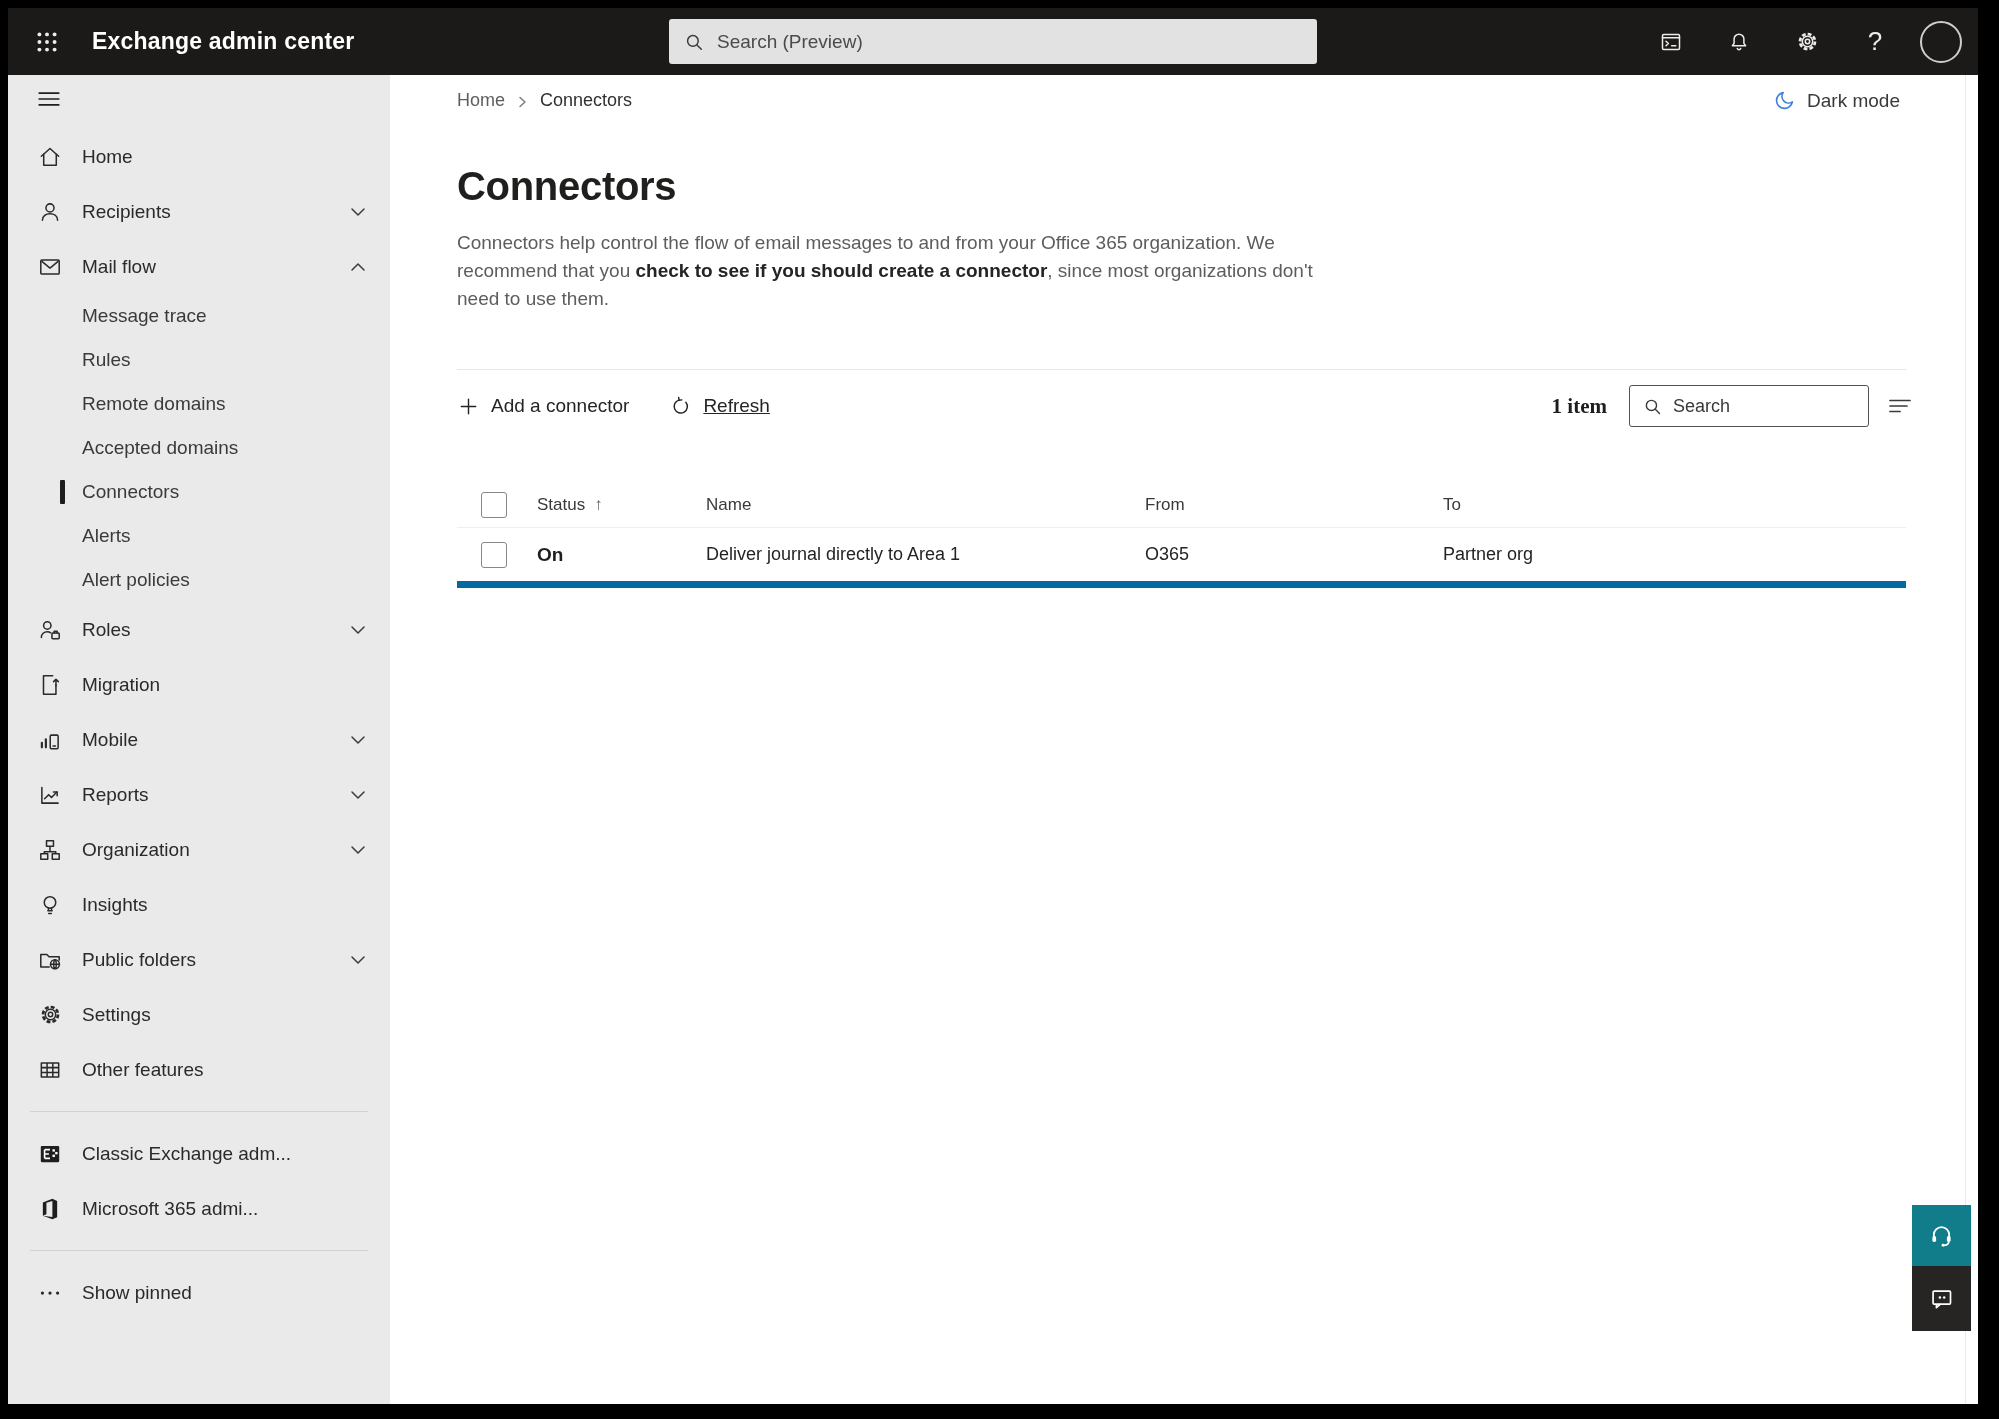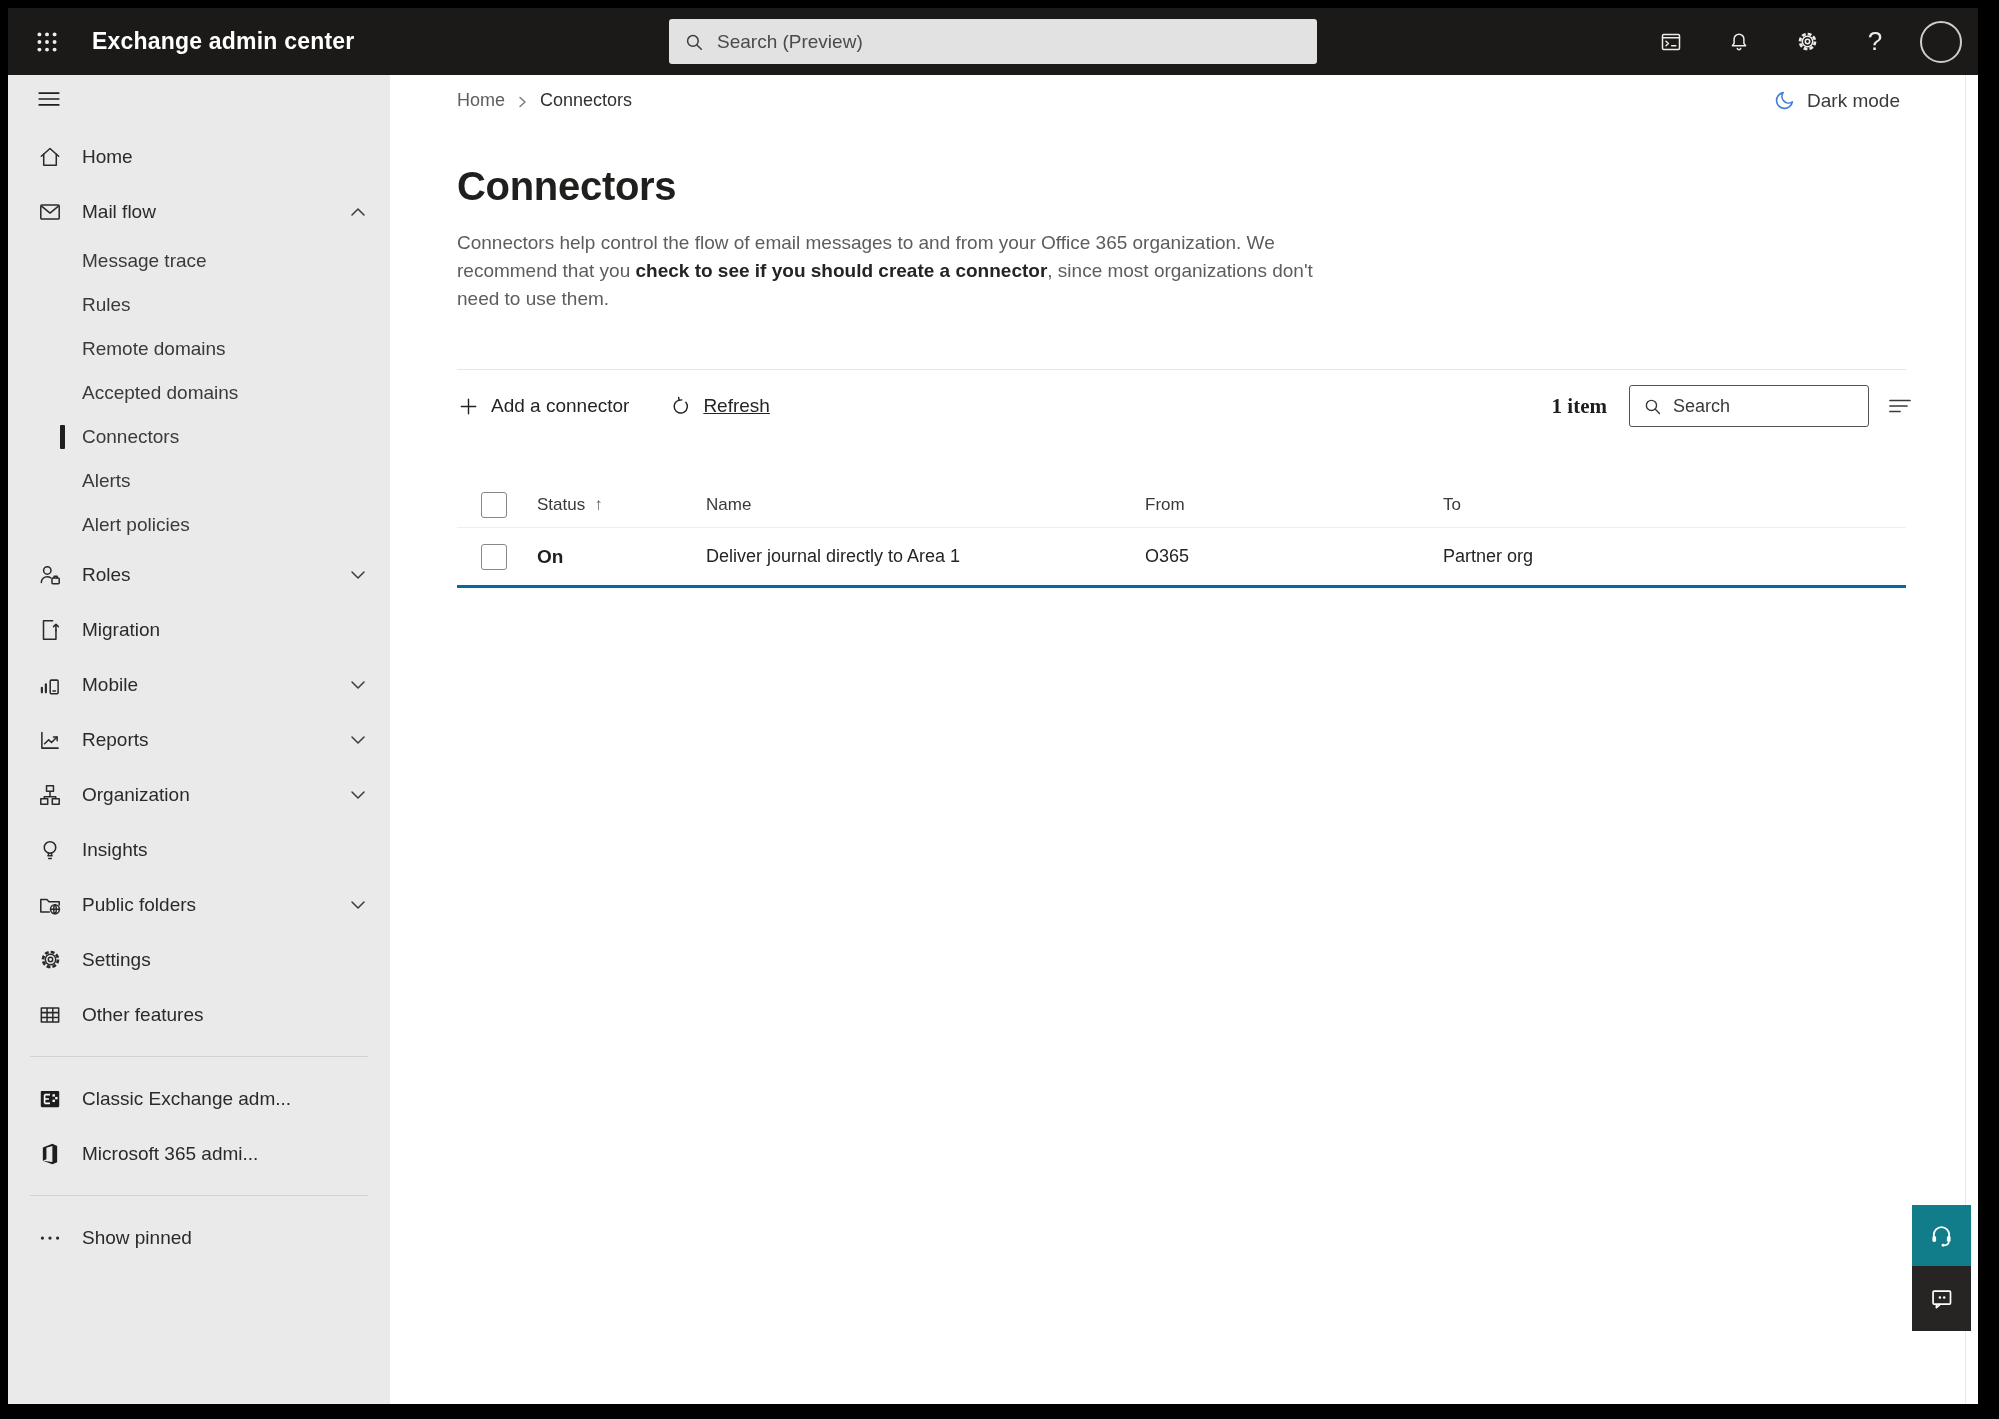--- a/index.html
+++ b/index.html
@@ -76,21 +76,21 @@
                  border-radius:3px; background:#fff; display:flex; align-items:center; padding:0 12px; }
   .list-search svg { color:#3b3a39; flex:0 0 auto; }
   .list-search input { border:none; outline:none; width:100%; font-size:18px; margin-left:10px;
                        color:#242424; background:transparent; font-family:"Liberation Sans", sans-serif; }
   .list-search input::placeholder { color:#3b3a39; opacity:1; }
   .filter-btn { margin-left:18px; color:#3b3a39; cursor:pointer; display:flex; }
 
   .table { margin:40px 0 0 67px; width:1449px; }
   .thead { display:flex; align-items:center; height:46px; border-bottom:1px solid #efefef;
            font-size:17px; color:#3b3a39; }
-  .trow  { display:flex; align-items:center; height:60px; border-bottom:3px solid #0369a1;
+  .trow  { display:flex; align-items:center; height:60px; border-bottom:7px solid #0369a1;
            font-size:18px; color:#242424; cursor:pointer; }
   .c-check { flex:0 0 80px; display:flex; align-items:center; }
   .checkbox { width:26px; height:26px; margin-left:24px; border:1.5px solid #8a8886;
               border-radius:3px; background:#fff; cursor:pointer; }
   .c-status { flex:0 0 169px; display:flex; align-items:center; gap:9px; }
   .sort-arrow { color:#5f5d5b; font-size:17px; }
   .c-name { flex:0 0 439px; }
   .c-from { flex:0 0 298px; }
   .c-to   { flex:1; }
   .status-on { font-weight:700; font-size:19px; color:#201f1e; }
@@ -173,20 +173,34 @@
         <div class="nav-item">
           <span class="ni-icon">
             <svg width="26" height="26" viewBox="0 0 24 24" fill="none" stroke="currentColor" stroke-width="1.4" stroke-linecap="round" stroke-linejoin="round">
               <path d="M4 11.3 12 4.2 20 11.3"></path>
                 <path d="M6.2 9.4 V19.6 H17.8 V9.4"></path>
             </svg>
             </span>
           <span class="ni-label">Home</span>
         </div>
 
+        <div class="nav-item">
+          <span class="ni-icon">
+            <svg width="26" height="26" viewBox="0 0 24 24" fill="none" stroke="currentColor" stroke-width="1.4" stroke-linecap="round">
+              <circle cx="12" cy="8.2" r="3.7"></circle>
+                <path d="M5 19.6 c0-3.9 3.2-5.9 7-5.9 s7 2 7 5.9"></path>
+            </svg>
+            </span>
+          <span class="ni-label">Recipients</span>
+          <span class="chev">
+            <svg width="16" height="10" viewBox="0 0 16 10" fill="none" stroke="currentColor" stroke-width="1.5" stroke-linecap="round" stroke-linejoin="round">
+                <path d="M2 2 8 8 14 2"></path>
+              </svg>
+            </span>
+        </div>
 
         <div class="nav-item">
           <span class="ni-icon">
             <svg width="26" height="26" viewBox="0 0 24 24" fill="none" stroke="currentColor" stroke-width="1.4" stroke-linecap="round" stroke-linejoin="round">
               <rect x="3.5" y="5.5" width="17" height="13" rx="1"></rect>
                 <path d="M4.5 6.8 12 13 19.5 6.8"></path>
             </svg>
             </span>
           <span class="ni-label">Mail flow</span>
           <span class="chev">

